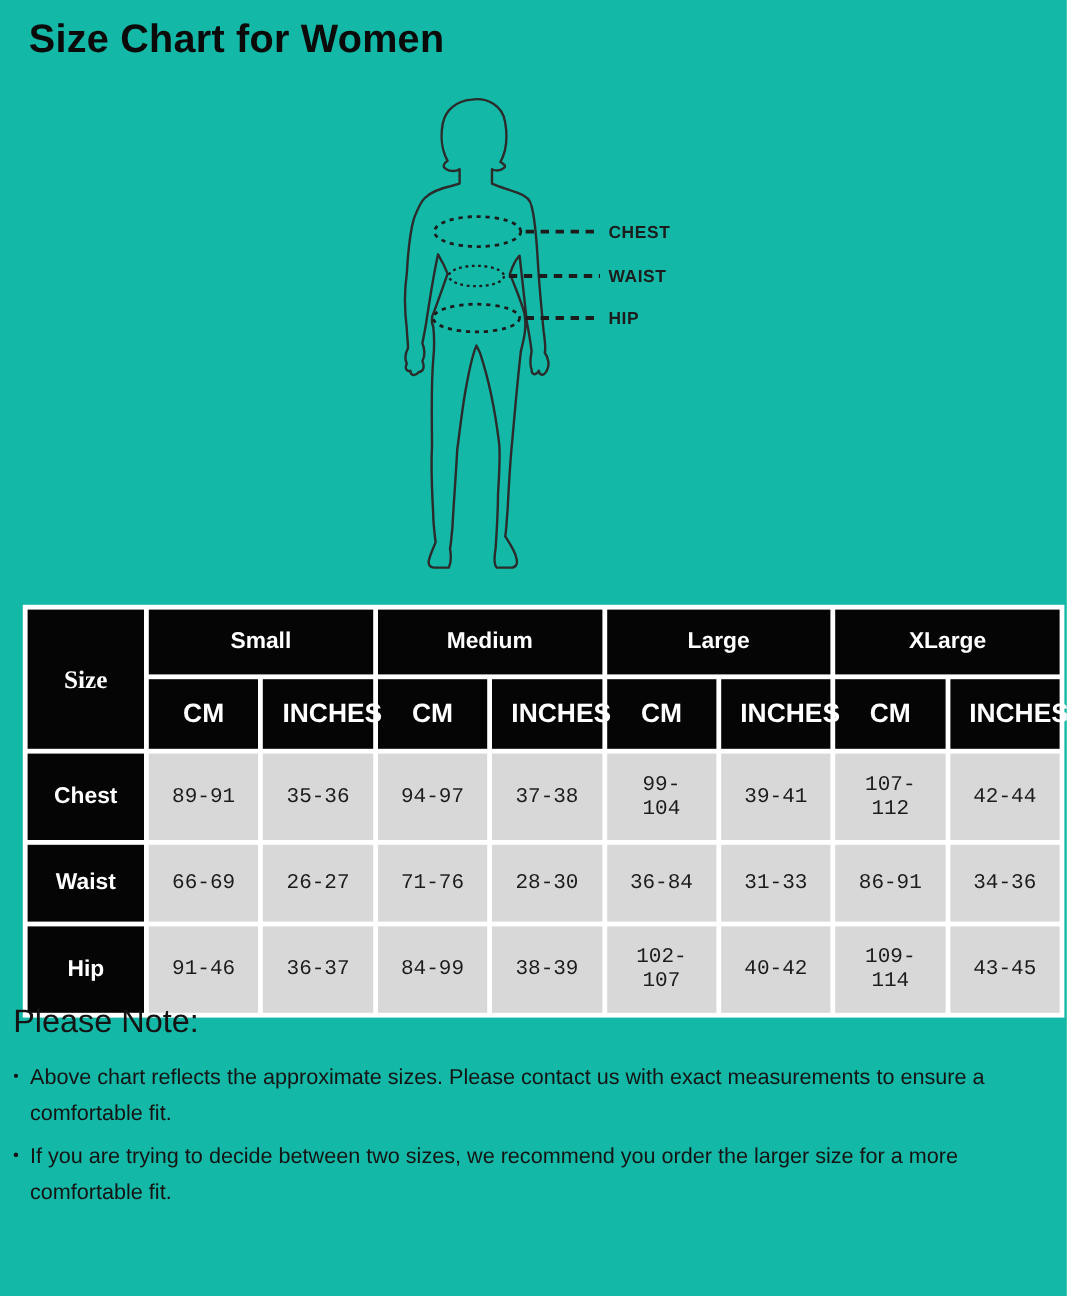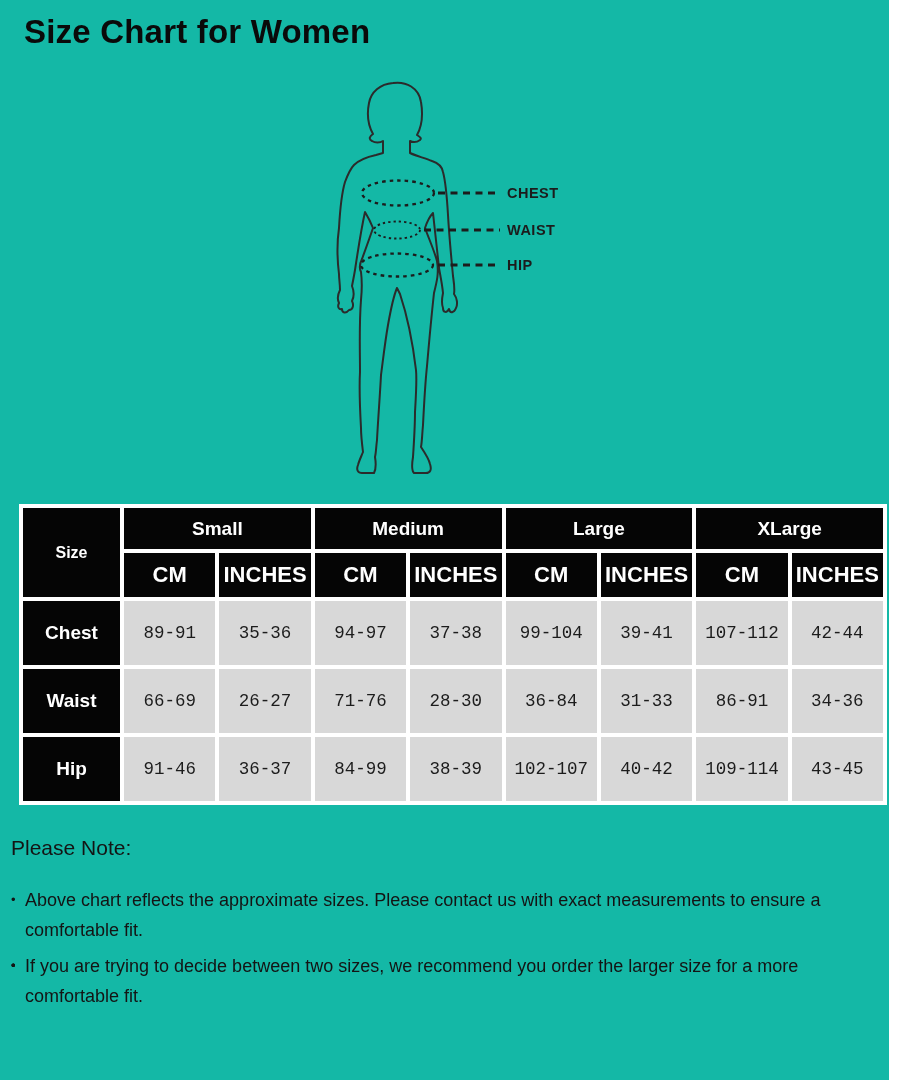--- a/index.html
+++ b/index.html
@@ -12,35 +12,35 @@
     position:absolute; left:24px; top:13px;
     font-size:33px; font-weight:bold; color:#0a0a0a; letter-spacing:0.2px;
   }
   .diagram { position:absolute; left:310px; top:80px; width:290px; height:400px; }
   .diagram svg { display:block; width:290px; height:400px; }
   .size-table {
     position:absolute; left:19px; top:504px; width:868px;
     border-collapse:separate; border-spacing:4px; table-layout:fixed;
     background:#ffffff;
   }
-  .size-table th, .size-table td { text-align:center; vertical-align:middle; padding:0; }
+  .size-table th, .size-table td { text-align:center; vertical-align:middle; padding:16px; }
   .size-table thead th {
     background:#050505; color:#ffffff; font-weight:bold;
   }
   .size-table .group-row th { height:41px; font-size:19px; }
   .size-table .unit-row th { height:44px; font-size:22px; }
-  .size-table th.corner { font-size:16px; }
+  .size-table th.corner { font-size:21px;font-family:Liberation Serif, serif; }
   .size-table tbody th {
     background:#050505; color:#ffffff; font-weight:bold; font-size:19px; height:64px;
   }
   .size-table tbody td {
     background:#d8d8d8; color:#1c1c1c; font-size:17.5px; height:64px;font-family:Liberation Mono, monospace;
   }
   .notes { position:absolute; left:11px; top:836px; width:872px; }
-  .notes-heading { font-size:21px; font-weight:normal; color:#141414; margin-bottom:25px; }
+  .notes-heading { font-size:27px; font-weight:normal; color:#141414; margin-bottom:15px; }
   .notes-list { list-style:none; }
   .note-item {
     position:relative; padding-left:14px; margin-bottom:6px;
     font-size:18px; line-height:30px; color:#141414; max-width:866px;
   }
   .bullet { position:absolute; left:0; top:0; font-size:13px; line-height:30px; color:#141414; }
 </style>
 </head>
 <body>
 

